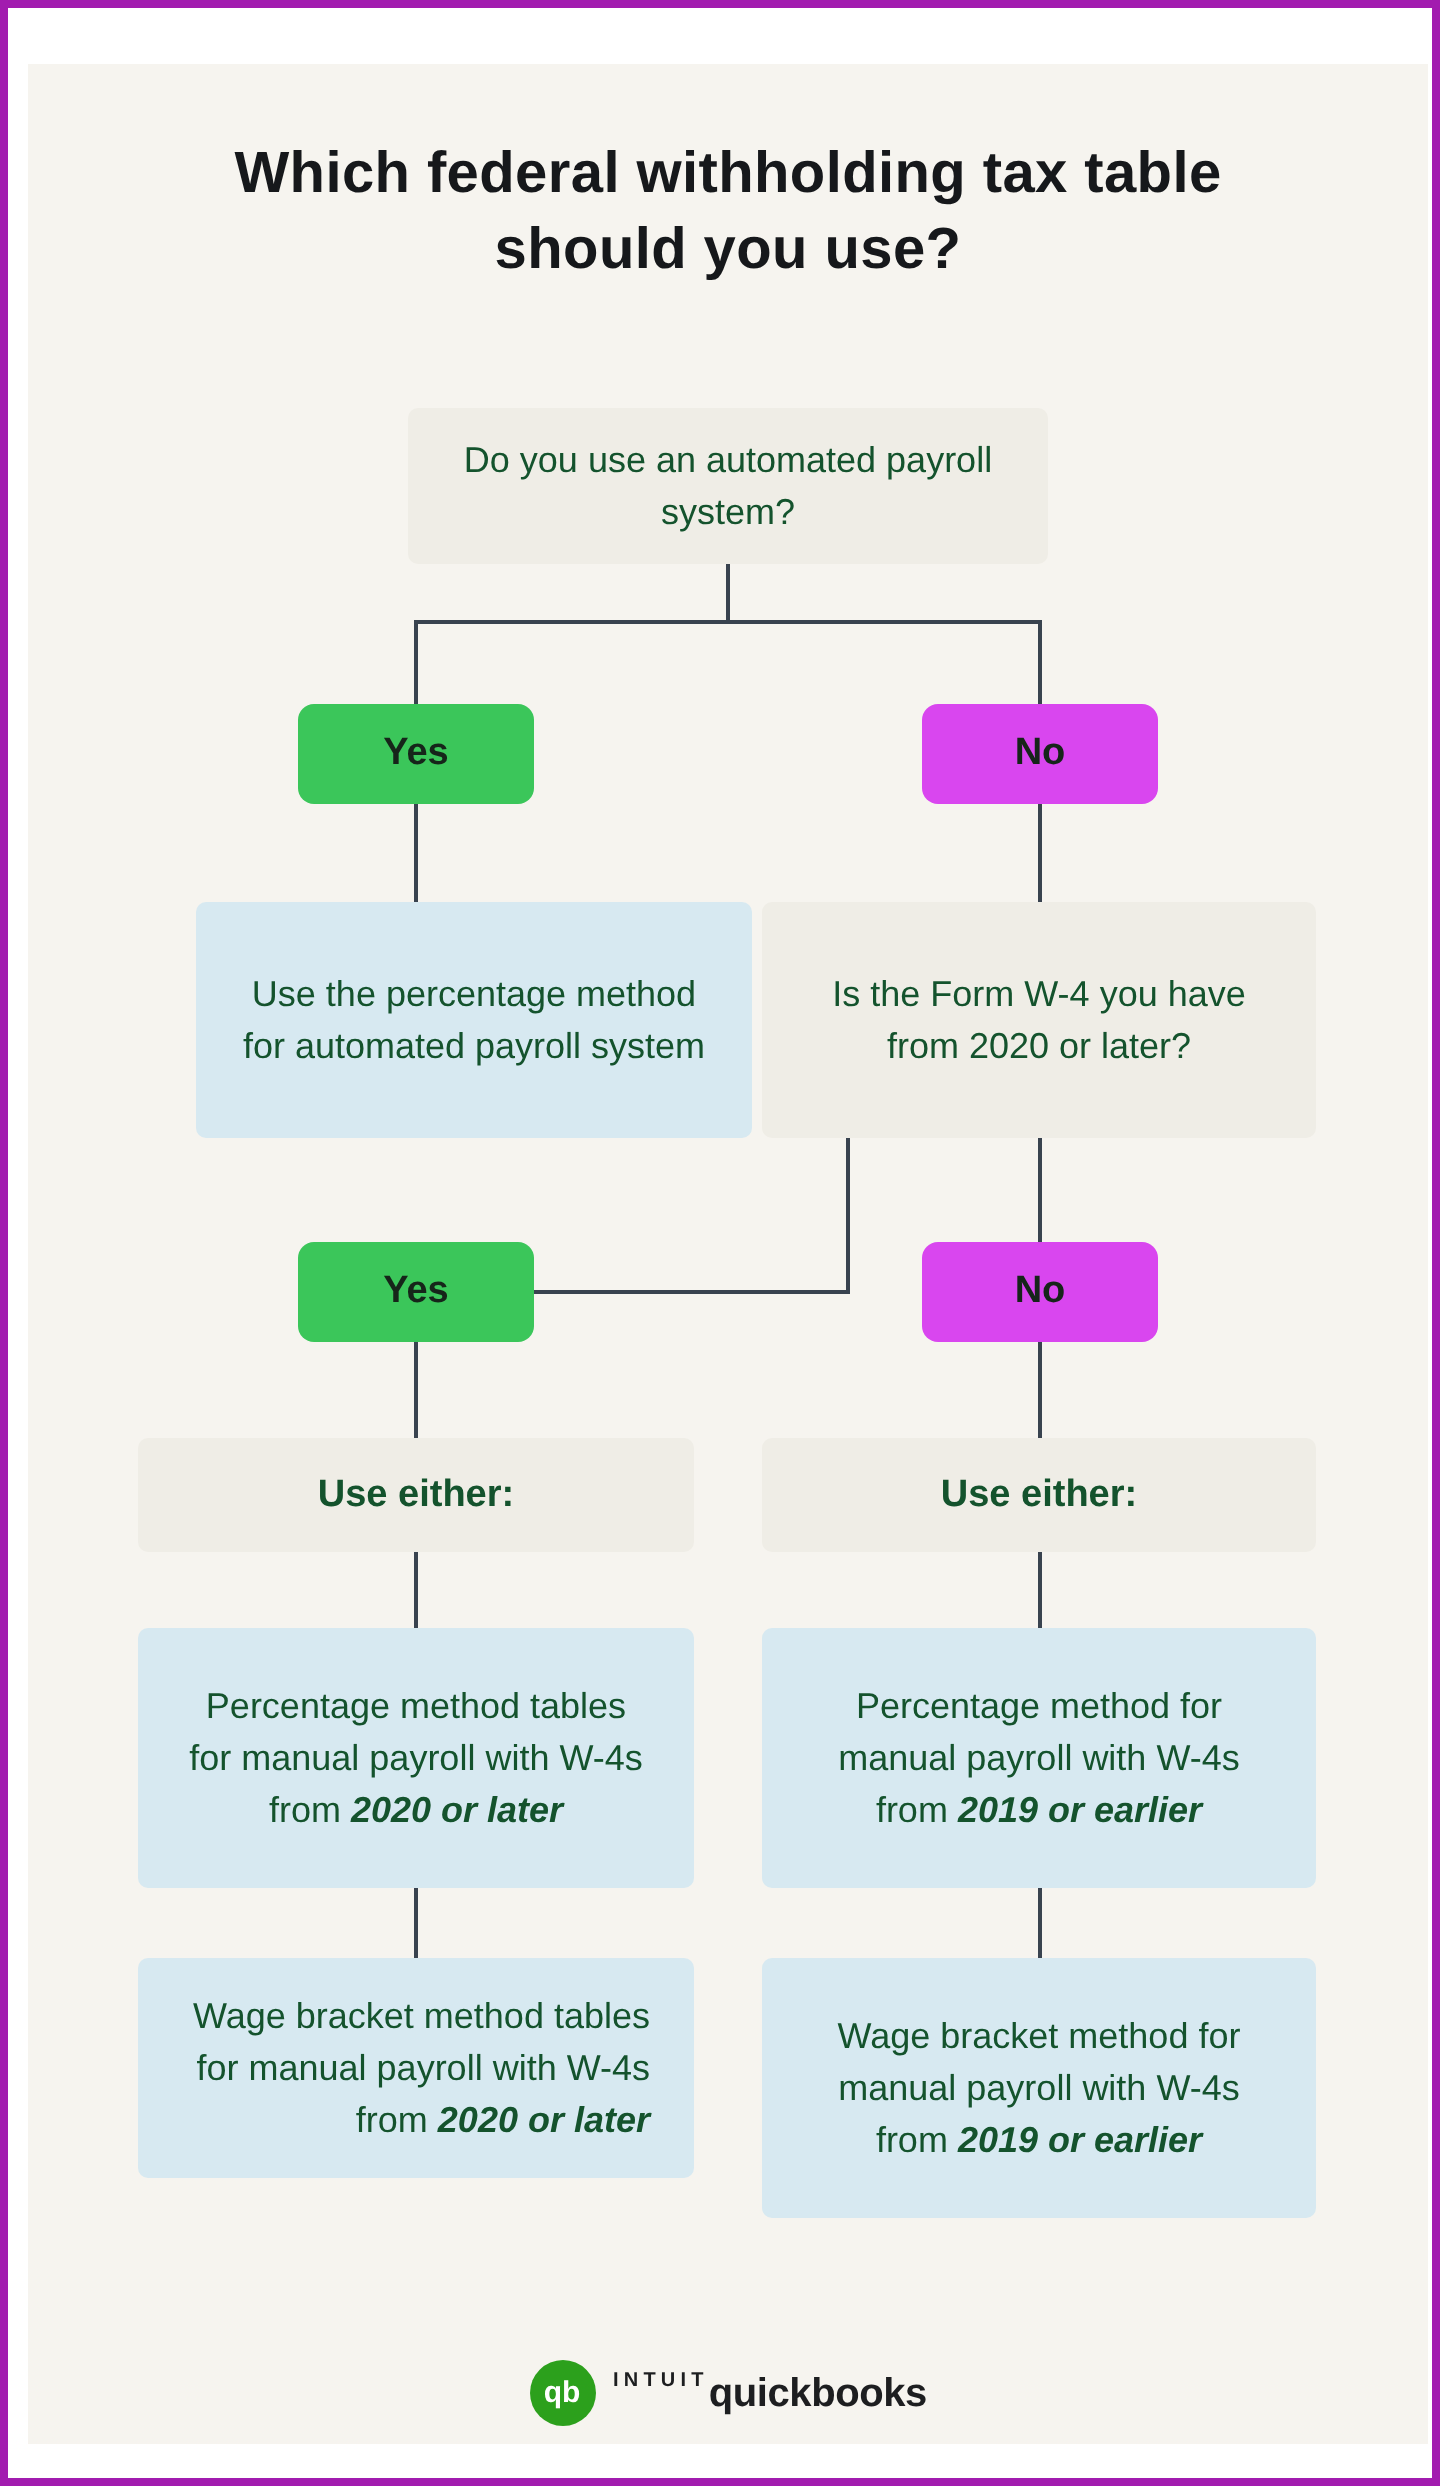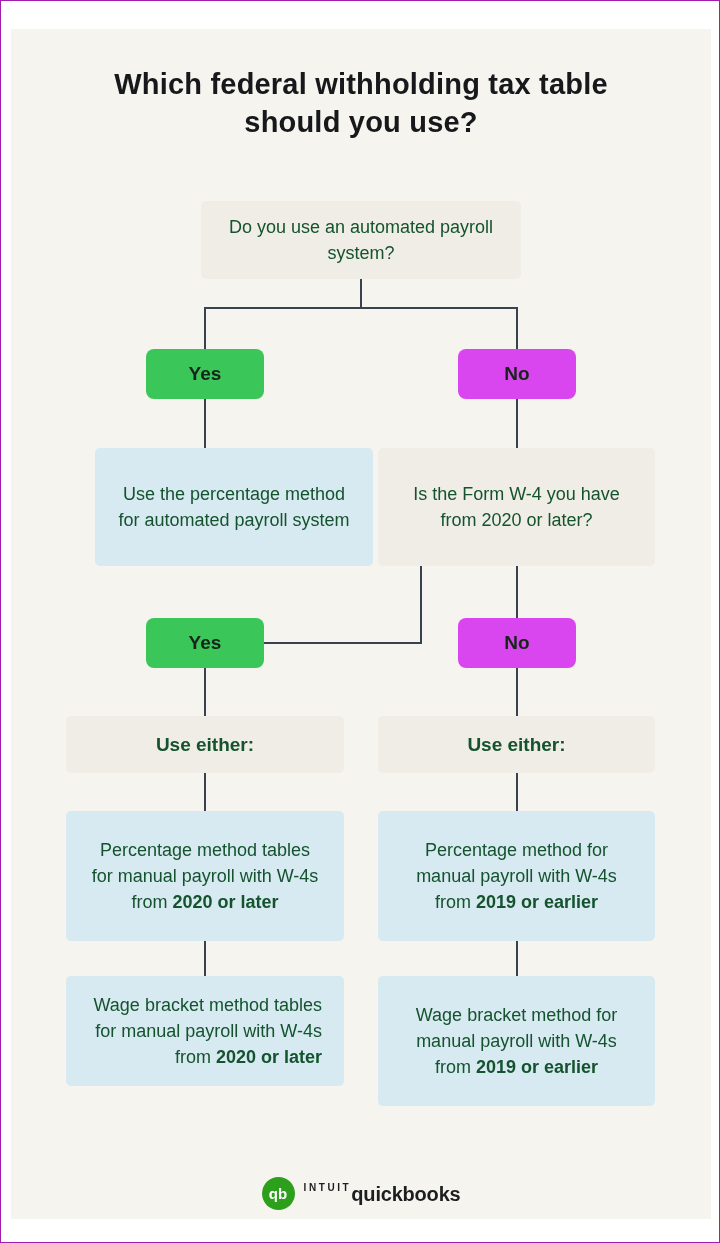--- a/index.html
+++ b/index.html
@@ -1,20 +1,20 @@
 <!DOCTYPE html>
 <html><head>
 <meta charset="utf-8">
 <style>
   html,body{margin:0;padding:0;background:#ffffff;}
   .page{
     position:relative;
     width:720px;height:1243px;
     background:#ffffff;
-    border:1px solid #a21caf;
+    border:4px solid #a21caf;
     box-sizing:border-box;
     font-family:"Liberation Sans", sans-serif;
     color:#21252a;
     overflow:hidden;
   }
   .panel{
     position:absolute;
     left:10px; top:28px;
     width:700px; height:1190px;
     background:#f6f4ef;
@@ -46,21 +46,21 @@
     font-size:19px; font-weight:bold;
     border-radius:8px;
     color:#16251a;
   }
   .green{background:#3bc65a;}
   .orange{background:#d946ef;}
   .line{
     position:absolute;
     background:#39434f;
   }
-  .bolded{font-weight:bold;}
+  .bolded{font-weight:bold;font-style:italic;}
   .use-either{font-weight:bold; font-size:19px;}
   .logo{
     position:absolute;
     left:0; top:1176px; width:720px;
     display:flex; align-items:center; justify-content:center;
     gap:9px;
   }
   .qb-circle{
     width:33px;height:33px;border-radius:50%;
     background:#2ca01c;

